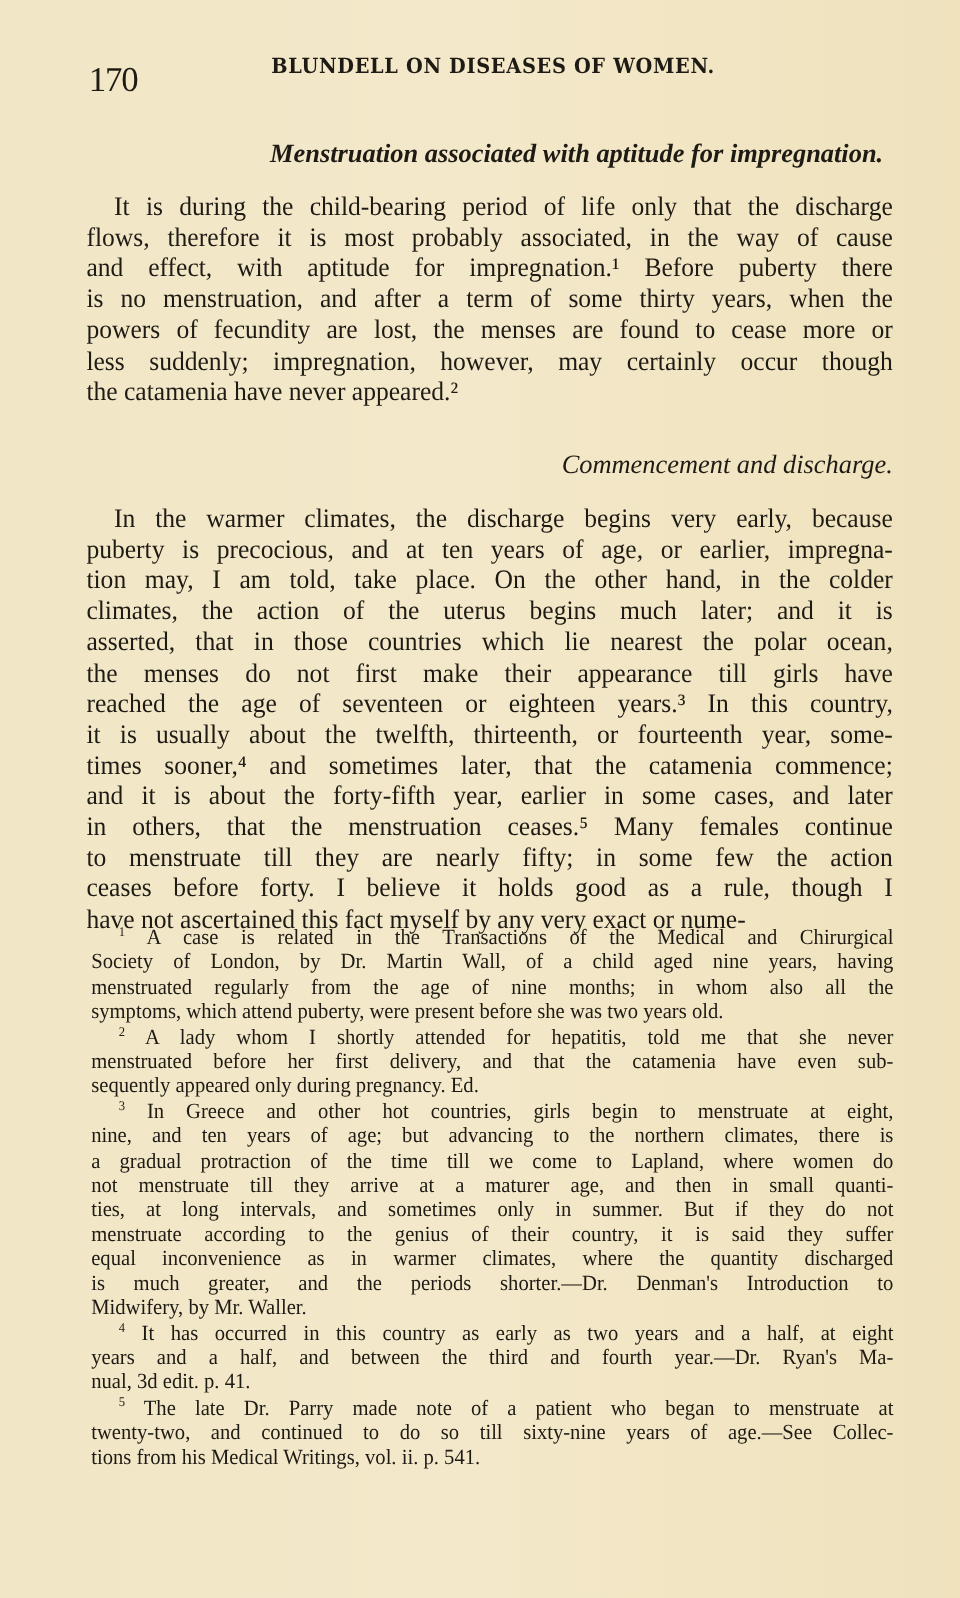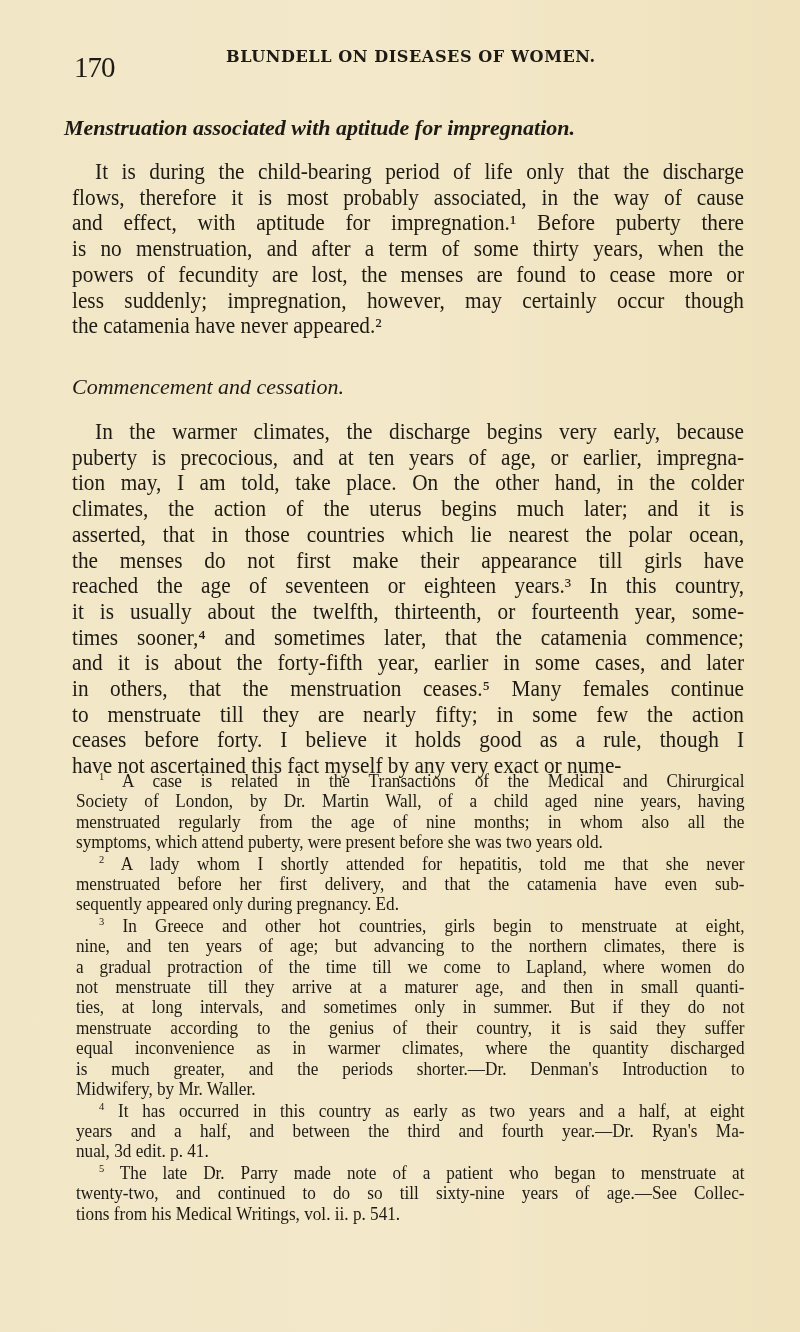--- a/index.html
+++ b/index.html
@@ -7,21 +7,21 @@
     width:800px; height:1332px; overflow:hidden;
     background: linear-gradient(90deg, #f1e6c6 0%, #f3e8c9 50%, #efe2bd 100%);
     font-family: "Liberation Serif", "DejaVu Serif", serif;
     color:#1e1a14;
     position:relative;
   }
   .page { position:absolute; left:72px; top:0; width:672px; }
   .running-head { position:absolute; top:36px; left:72px; width:672px; height:30px; }
   .page-number { position:absolute; left:2px; top:0; font-size:29px; font-family:"Liberation Serif", serif; letter-spacing:-1px;margin-top:15px; }
   .running-title { position:absolute; left:154px; top:10px; font-size:17.5px; font-weight:bold; letter-spacing:0.6px; font-family:"DejaVu Serif", serif; transform:scaleX(0.92); transform-origin:left; }
-  .section-heading { position:absolute; left:0; width:672px; text-align:left; font-style:italic; font-size:22px; }
+  .section-heading { position:absolute; left:0; width:672px; text-align:right; font-style:italic; font-size:22px; }
   .sh1 { top:115px; font-weight:bold; left:-8px; }
   .sh2 { top:374px; }
   .body-text { position:absolute; left:0; width:672px; font-size:22.2px; line-height:25.7px; text-align:justify; text-align-last:justify; transform:scaleX(0.96); transform-origin:left; width:700px; }
   .body-text .line { display:block; text-align:justify; text-align-last:justify; white-space:nowrap; }
   .body-text .last { text-align-last:left; }
   .indent { padding-left:24px; }
   .para1 { top:159px; }
   .para2 { top:419px; }
   sup { font-size:11px; vertical-align:super; line-height:0; }
   .footnotes { position:absolute; left:4px; top:771px; width:700px; font-size:18px; line-height:20.4px; transform:scaleX(0.955); transform-origin:left; }
@@ -42,21 +42,21 @@
   <div class="body-text para1">
       <span class="line indent">It is during the child-bearing period of life only that the discharge</span>
       <span class="line">flows, therefore it is most probably associated, in the way of cause</span>
       <span class="line">and effect, with aptitude for impregnation.¹ Before puberty there</span>
       <span class="line">is no menstruation, and after a term of some thirty years, when the</span>
       <span class="line">powers of fecundity are lost, the menses are found to cease more or</span>
       <span class="line">less suddenly; impregnation, however, may certainly occur though</span>
       <span class="line last">the catamenia have never appeared.²</span>
     </div>
 
-  <div class="section-heading sh2">Commencement and cessation.</div>
+  <div class="section-heading sh2">Commencement and discharge.</div>
   <div class="body-text para2">
       <span class="line indent">In the warmer climates, the discharge begins very early, because</span>
       <span class="line">puberty is precocious, and at ten years of age, or earlier, impregna-</span>
       <span class="line">tion may, I am told, take place. On the other hand, in the colder</span>
       <span class="line">climates, the action of the uterus begins much later; and it is</span>
       <span class="line">asserted, that in those countries which lie nearest the polar ocean,</span>
       <span class="line">the menses do not first make their appearance till girls have</span>
       <span class="line">reached the age of seventeen or eighteen years.³ In this country,</span>
       <span class="line">it is usually about the twelfth, thirteenth, or fourteenth year, some-</span>
       <span class="line">times sooner,⁴ and sometimes later, that the catamenia commence;</span>

